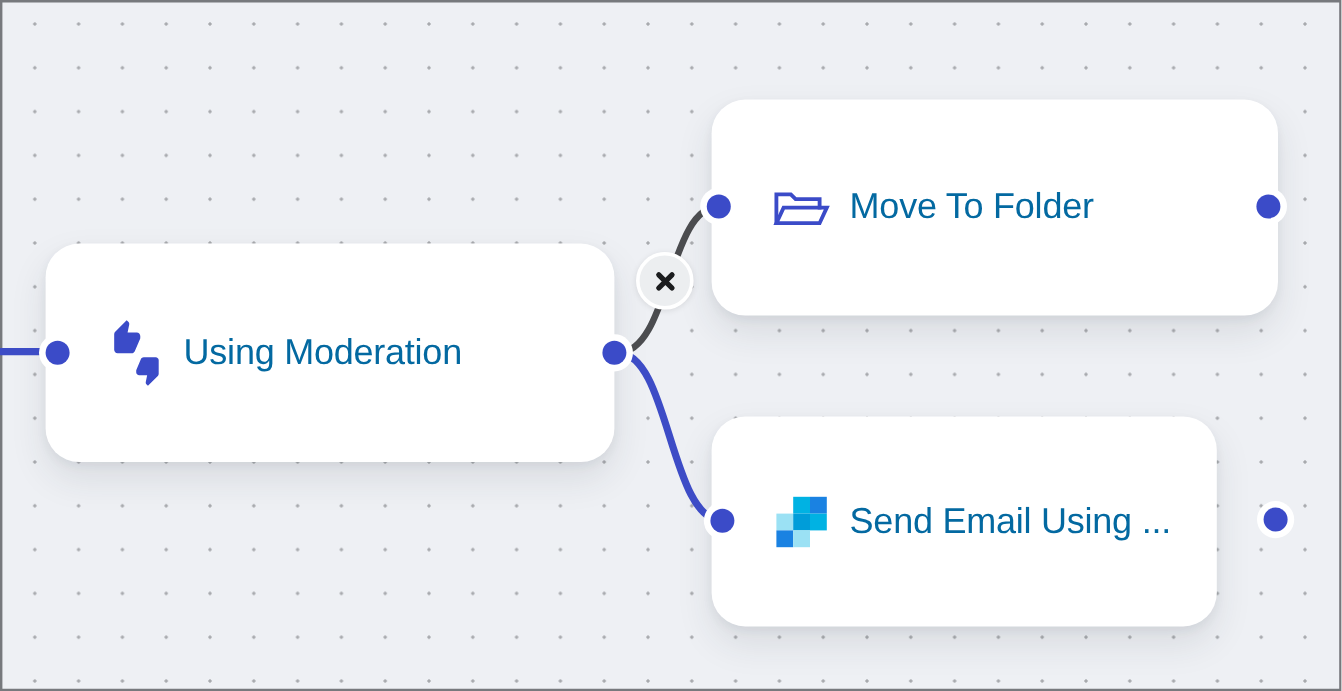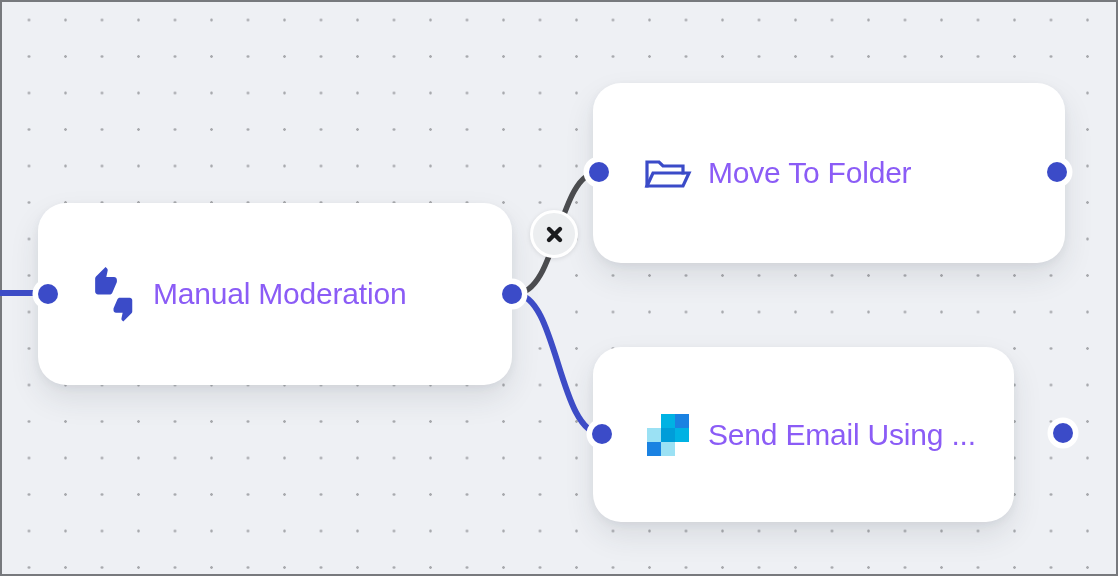--- a/index.html
+++ b/index.html
@@ -19,21 +19,21 @@
     position:absolute;
     background:#ffffff;
     border-radius:28px;
     box-shadow:0 14px 30px rgba(40,45,60,0.10),0 3px 8px rgba(40,45,60,0.06);
     display:flex;align-items:center;
     padding-left:45px;box-sizing:border-box;
   }
   .node-icon{width:60px;height:60px;display:flex;align-items:center;justify-content:center;flex:0 0 60px;}
   .node-label{
     margin-left:10px;
-    font-size:30px;font-weight:500;color:#8b5cf6;letter-spacing:-0.2px;
+    font-size:30px;font-weight:500;color:#0369a1;letter-spacing:-0.2px;
     white-space:nowrap;
   }
   #node-manual-moderation{left:38px;top:203px;width:474px;height:182px;}
   #node-move-to-folder{left:593px;top:83px;width:472px;height:180px;}
   #node-send-email{left:593px;top:347px;width:421px;height:175px;}
 
   
   .sg-grid{display:grid;grid-template-columns:repeat(3,14px);grid-template-rows:repeat(3,14px);}
   .sg-c{width:14px;height:14px;}
   .sg-light{background:#9be1f4;}
@@ -59,21 +59,21 @@
 
   <div class="node" id="node-manual-moderation">
     <span class="node-icon">
       <svg width="58" height="62" viewBox="0 0 58 62">
         <g fill="#3b4bc8">
           <path transform="translate(1,1) scale(1.45)" d="M21 9h-6.3l.95-4.57c.1-.5-.05-1.02-.41-1.38L14.17 2 7.59 8.59C7.21 8.95 7 9.45 7 10v9c0 1.1.9 2 2 2h8c.8 0 1.52-.48 1.84-1.21l3.02-7.05c.09-.23.14-.47.14-.74V11c0-1.1-.9-2-2-2z"></path>
           <path transform="translate(57,61) rotate(180) scale(1.25)" d="M21 9h-6.3l.95-4.57c.1-.5-.05-1.02-.41-1.38L14.17 2 7.59 8.59C7.21 8.95 7 9.45 7 10v9c0 1.1.9 2 2 2h8c.8 0 1.52-.48 1.84-1.21l3.02-7.05c.09-.23.14-.47.14-.74V11c0-1.1-.9-2-2-2z"></path>
         </g>
       </svg>
     </span>
-    <span class="node-label">Manual Moderation</span>
+    <span class="node-label">Using Moderation</span>
   </div>
 
   <div class="node" id="node-move-to-folder">
     <span class="node-icon">
       <svg width="48" height="36" viewBox="0 0 48 34" fill="none" stroke="#3b4bc8" stroke-width="3.2" stroke-linejoin="miter" stroke-linecap="square">
         <path d="M3 30 V6 h12 l4 4 h20 v7"></path>
         <path d="M3 30 l6-13 h36 l-6 13 Z"></path>
       </svg>
     </span>
     <span class="node-label">Move To Folder</span>

